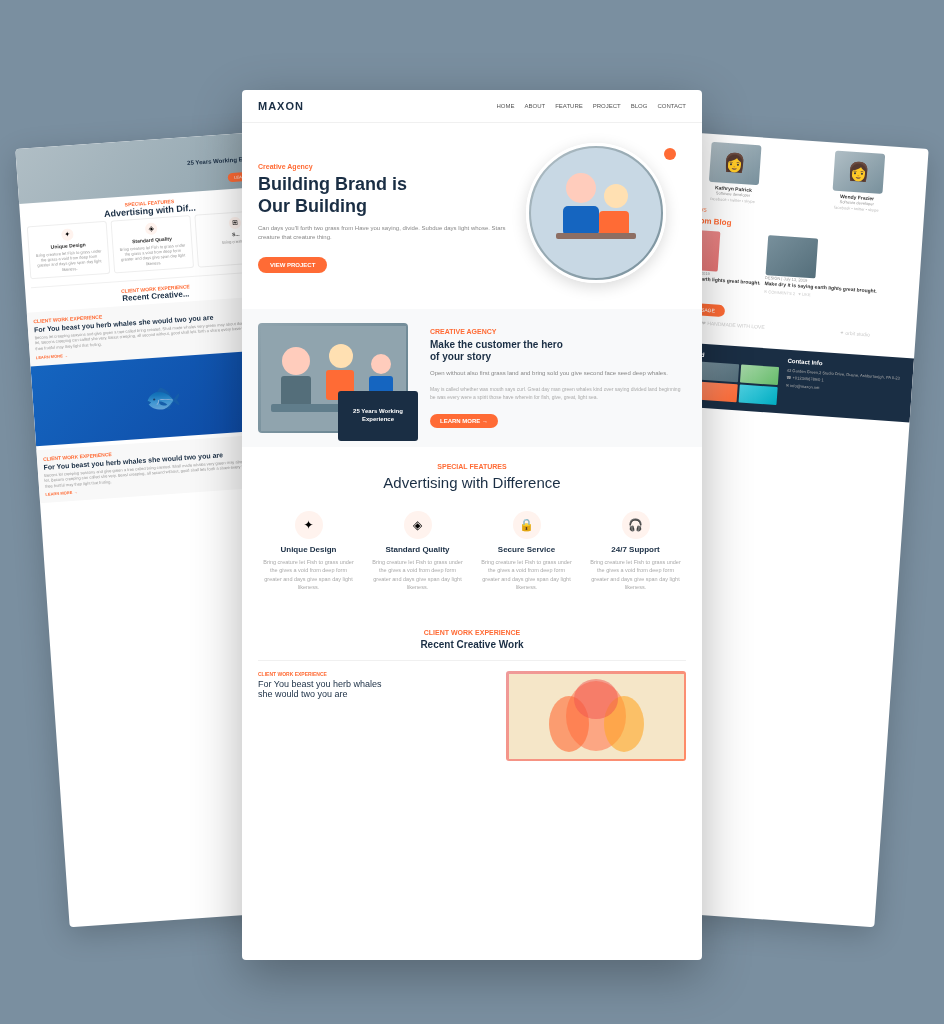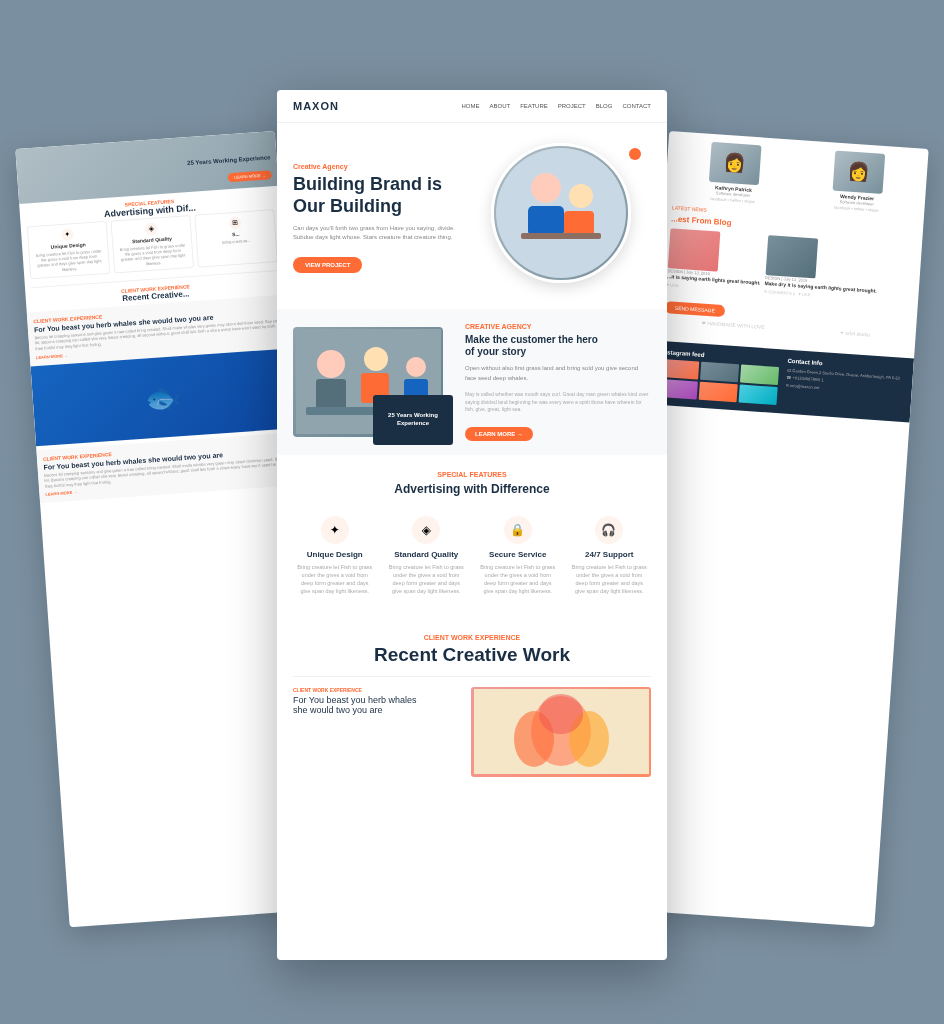--- a/index.html
+++ b/index.html
@@ -49,21 +49,21 @@
       transform: rotate(4deg);
       transform-origin: top center;
     }
 
     
     .page-main {
       position: absolute;
       left: 50%;
       top: 90px;
       transform: translateX(-50%);
-      width: 390px;
+      width: 460px;
       height: 870px;
       background: #fff;
       border-radius: 4px;
       box-shadow: 0 15px 50px rgba(0,0,0,0.3);
       overflow: hidden;
       z-index: 10;
     }
     .pl-cards-row {
       display: flex;
       gap: 4px;
@@ -461,22 +461,22 @@
       padding: 16px 16px;
       text-align: center;
     }
     .special-label {
       font-size: 7px;
       color: #ff6b35;
       font-weight: bold;
       margin-bottom: 4px;
     }
     .special-title {
-      font-size: 12px;
-      font-weight: bold;
+      font-size: 15px;
+      font-weight: normal;
       color: #1a2e44;
       margin-bottom: 12px;
     }
     .special-cards {
       display: flex;
       gap: 8px;
     }
     .special-card {
       flex: 1;
       text-align: center;
@@ -510,21 +510,21 @@
       padding: 14px 16px;
       text-align: center;
     }
     .recent-label {
       font-size: 7px;
       color: #ff6b35;
       font-weight: bold;
       margin-bottom: 3px;
     }
     .recent-title {
-      font-size: 19px;
+      font-size: 10px;
       font-weight: bold;
       color: #1a2e44;
       margin-bottom: 10px;
     }
 
     
     .work-entry {
       display: flex;
       gap: 10px;
       padding: 10px 0;

